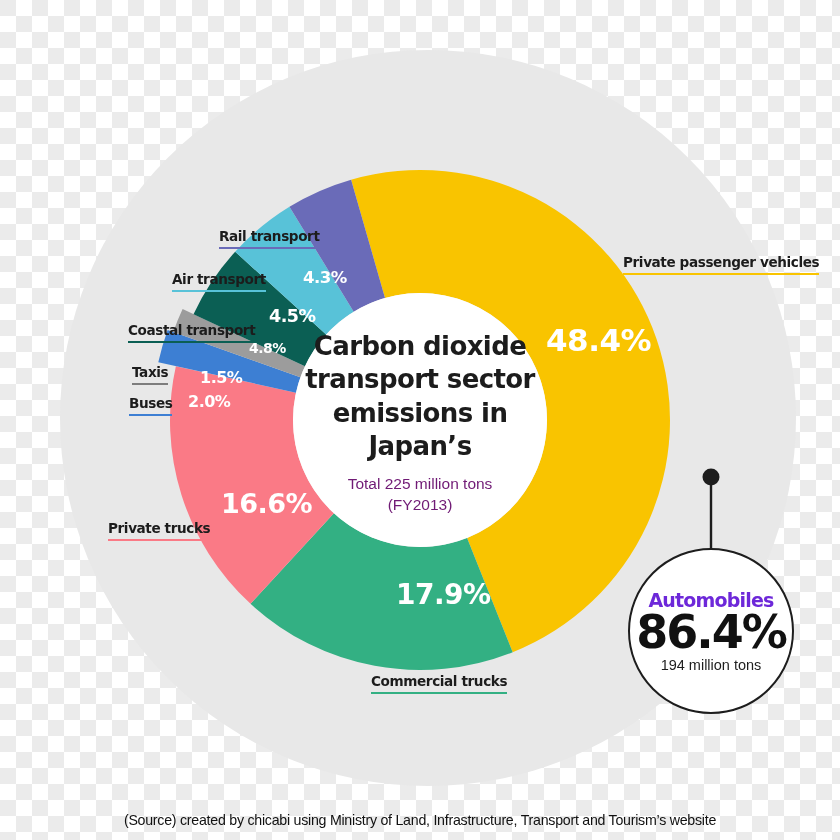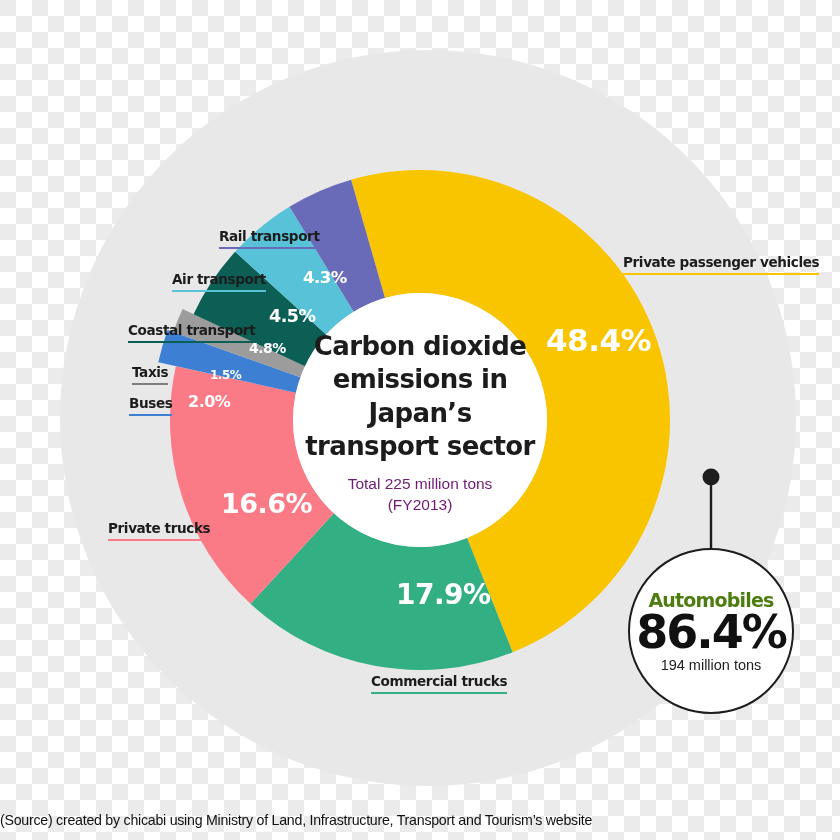--- a/index.html
+++ b/index.html
@@ -102,21 +102,21 @@
     flex-direction: column;
     align-items: center;
     justify-content: center;
     box-sizing: border-box;
   }
   .callout-title {
     font-family: "DejaVu Sans", sans-serif;
     font-weight: bold;
     font-size: 19px;
     letter-spacing: -0.8px;
-    color: #4d7c0f;
+    color: #6d28d9;
     margin-bottom: -2px;
   }
   .callout-big {
     font-family: "DejaVu Sans", sans-serif;
     font-weight: bold;
     font-size: 46px;
     letter-spacing: -2px;
     color: #111111;
     line-height: 1.02;
   }
@@ -126,21 +126,21 @@
     color: #1d1d1d;
     margin-top: 1px;
   }
 
   
   .footer {
     position: absolute;
     left: 0;
     top: 812px;
     width: 840px;
-    text-align: left;
+    text-align: center;
     font-family: "Liberation Sans", sans-serif;
     font-size: 14.2px;
     color: #111111;
     letter-spacing: -0.25px;
   }
 </style>
 </head>
 <body>
 
 <div id="stage">
@@ -162,38 +162,38 @@
 
     <circle cx="420" cy="420" r="127" fill="#FFFFFF"></circle>
 
     <line x1="711" y1="484" x2="711" y2="552" stroke="#1D1D1D" stroke-width="2.4"></line>
     <circle cx="711" cy="477" r="8.5" fill="#1D1D1D"></circle>
   </svg>
 
   <div class="center-block">
     <div class="center-title">
       <div>Carbon dioxide</div>
+      <div>transport sector</div>
       <div>emissions in Japan’s</div>
-      <div>transport sector</div>
     </div>
     <div class="center-sub">
       <div>Total 225 million tons</div>
       <div>(FY2013)</div>
     </div>
   </div>
 
   <div class="pct" style="left:546px; top:322px; font-size:31px;">48.4%</div>
 
   <div class="pct" style="left:396px; top:578px; font-size:28px;">17.9%</div>
 
   <div class="pct" style="left:221px; top:488px; font-size:27px;">16.6%</div>
 
   <div class="pct" style="left:188px; top:392px; font-size:16px;">2.0%</div>
 
-  <div class="pct" style="left:210px; top:368px; font-size:12px;">1.5%</div>
+  <div class="pct" style="left:200px; top:368px; font-size:16px;">1.5%</div>
 
   <div class="pct" style="left:249px; top:340px; font-size:14px;">4.8%</div>
 
   <div class="pct" style="left:269px; top:306px; font-size:17.5px;">4.5%</div>
 
   <div class="pct" style="left:303px; top:268px; font-size:16.5px;">4.3%</div>
 
   <div class="lab right" style="left:623px; top:255px; --u:#F9C400;">Private passenger vehicles</div>
 
   <div class="lab" style="left:371px; top:674px; --u:#33B083;">Commercial trucks</div>

